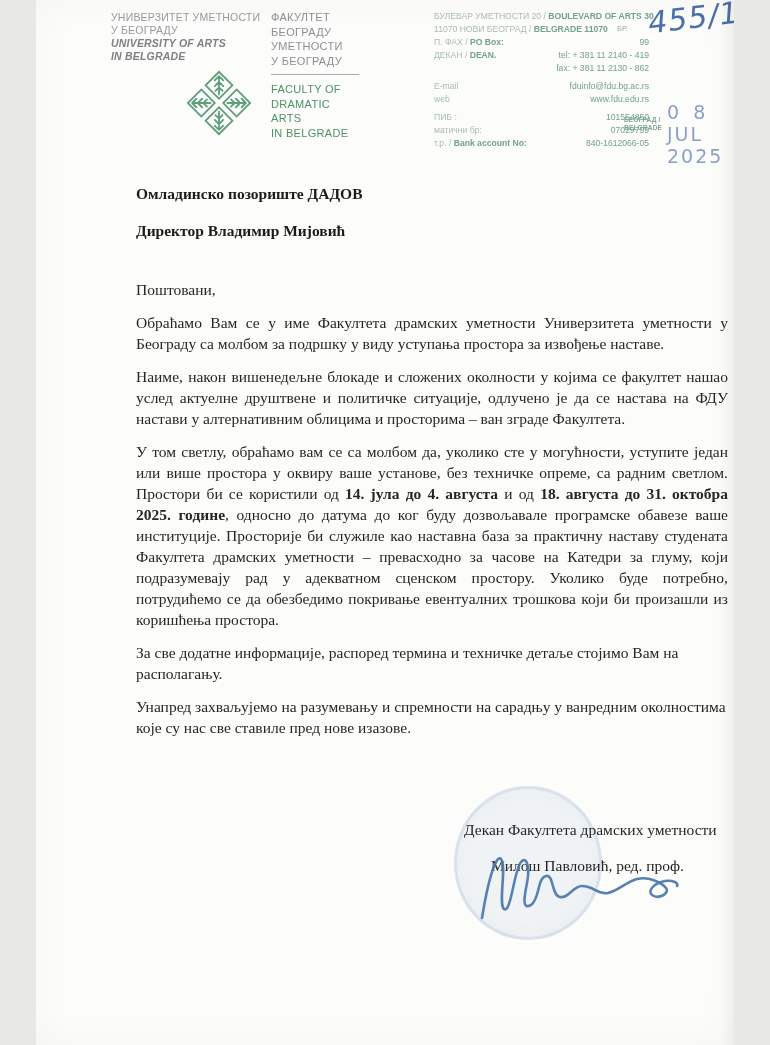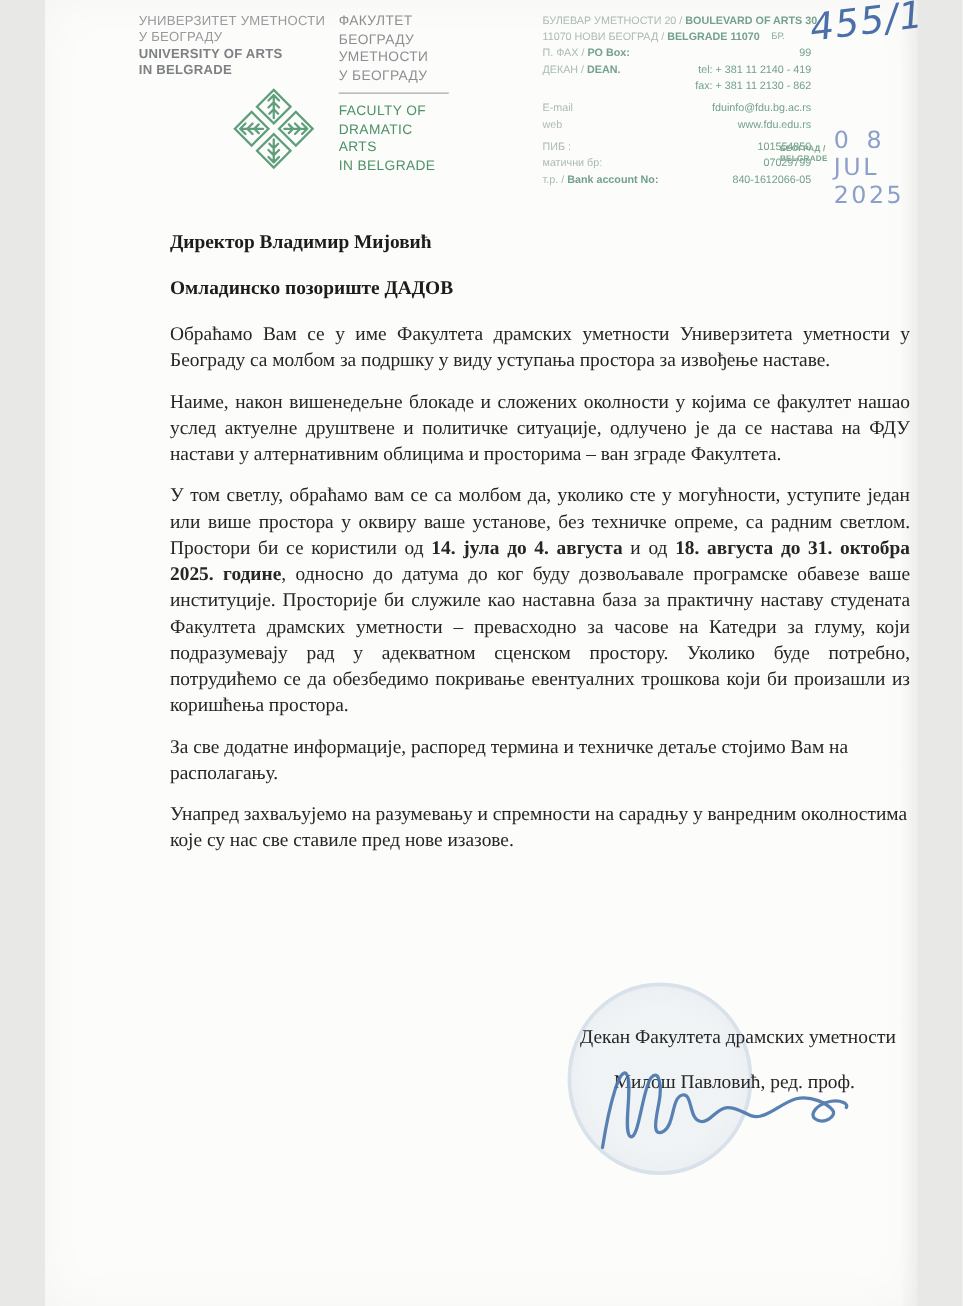--- a/index.html
+++ b/index.html
@@ -5,21 +5,21 @@
   html,body{margin:0;padding:0;}
   body{background:#e8e8e6;font-family:"Liberation Sans",sans-serif;}
   .page{position:relative;width:698px;height:1045px;margin:0 auto;background:#fcfcfa;overflow:hidden;
         box-shadow:inset 0 0 40px rgba(0,0,0,0.03);}
   .page::after{content:"";position:absolute;right:0;top:0;width:14px;height:100%;
         background:linear-gradient(to right,rgba(0,0,0,0),rgba(0,0,0,0.045));pointer-events:none;}
 
   
   .lh-univ{position:absolute;left:75px;top:11px;width:160px;font-size:10.5px;line-height:13px;
            color:#97999c;letter-spacing:.2px;}
-  .lh-univ .en{font-weight:bold;color:#7e8184;}
+  .lh-univ .en{font-weight:bold;color:#7e8184;font-style:italic;}
   .lh-fac{position:absolute;left:235px;top:10px;width:110px;font-size:11px;line-height:14.5px;
           font-weight:normal;color:#8c8f92;letter-spacing:.3px;}
   .lh-fac .divider{width:88px;height:1px;background:#a8aaac;margin:6px 0 7px 0;}
   .lh-fac .en{color:#4e9168;}
   .logo{position:absolute;left:150px;top:70px;}
 
   .contact{position:absolute;left:370px;top:10px;width:243px;font-size:8.6px;line-height:13px;color:#9db3a7;}
   .c-row{display:flex;justify-content:space-between;white-space:nowrap;}
   .c-sr{color:#a9bcb1;margin-left:28px;}
   .c-en{color:#74a18c;font-weight:bold;}
@@ -149,23 +149,24 @@
 
   <div class="vline"></div>
   <div class="stamp-place">
     <div>БЕОГРАД /</div>
     <div>BELGRADE</div>
   </div>
   <div class="date-stamp">0 8 JUL 2025</div>
 
   <div class="letter">
     <div class="recipient">
+      <p>Омладинско позориште ДАДОВ</p>
       <p>Директор Владимир Мијовић</p>
-      <p>Омладинско позориште ДАДОВ</p>
     </div>
+    <p class="salutation">Поштовани,</p>
     <p class="para">Обраћамо Вам се у име Факултета драмских уметности Универзитета уметности у Београду са молбом за подршку у виду уступања простора за извођење наставе.</p>
     <p class="para">Наиме, након вишенедељне блокаде и сложених околности у којима се факултет нашао услед актуелне друштвене и политичке ситуације, одлучено је да се настава на ФДУ настави у алтернативним облицима и просторима – ван зграде Факултета.</p>
     <p class="para"><span>У том светлу, обраћамо вам се са молбом да, уколико сте у могућности, уступите један или више простора у оквиру ваше установе, без техничке опреме, са радним светлом. Простори би се користили од </span><b>14. јула до 4. августа</b><span> и од </span><b>18. августа до 31. октобра 2025. године</b><span>, односно до датума до ког буду дозвољавале програмске обавезе ваше институције. Просторије би служиле као наставна база за практичну наставу студената Факултета драмских уметности – превасходно за часове на Катедри за глуму, који подразумевају рад у адекватном сценском простору. Уколико буде потребно, потрудићемо се да обезбедимо покривање евентуалних трошкова који би произашли из коришћења простора.</span></p>
     <p class="para ragged">За све додатне информације, распоред термина и техничке детаље стојимо Вам на располагању.</p>
     <p class="para ragged">Унапред захваљујемо на разумевању и спремности на сарадњу у ванредним околностима које су нас све ставиле пред нове изазове.</p>
   </div>
 
   <div class="round-stamp"></div>
   <div class="sig-block">
     <p class="sig-title">Декан Факултета драмских уметности</p>

